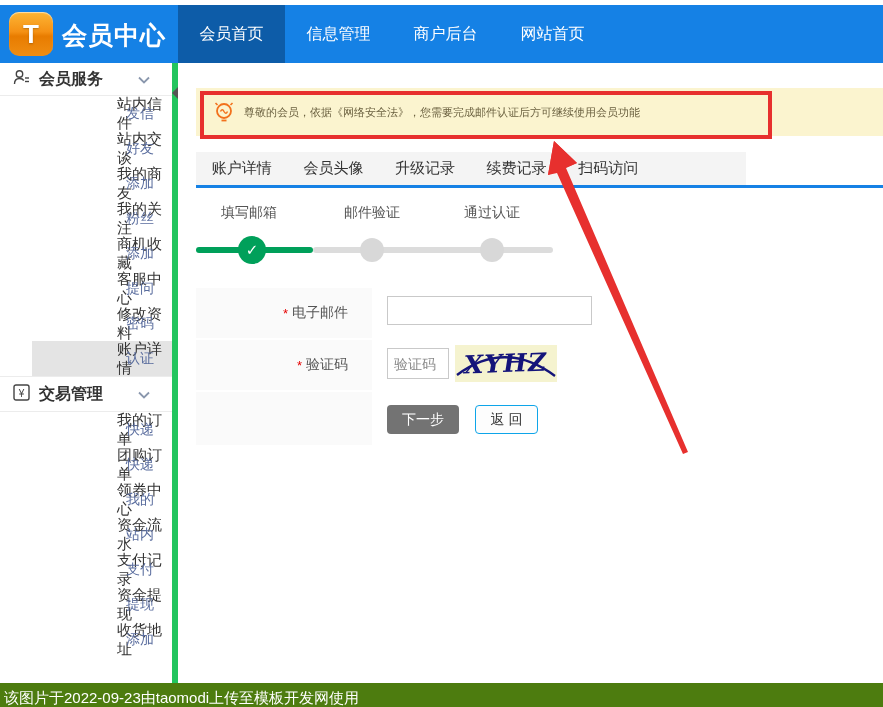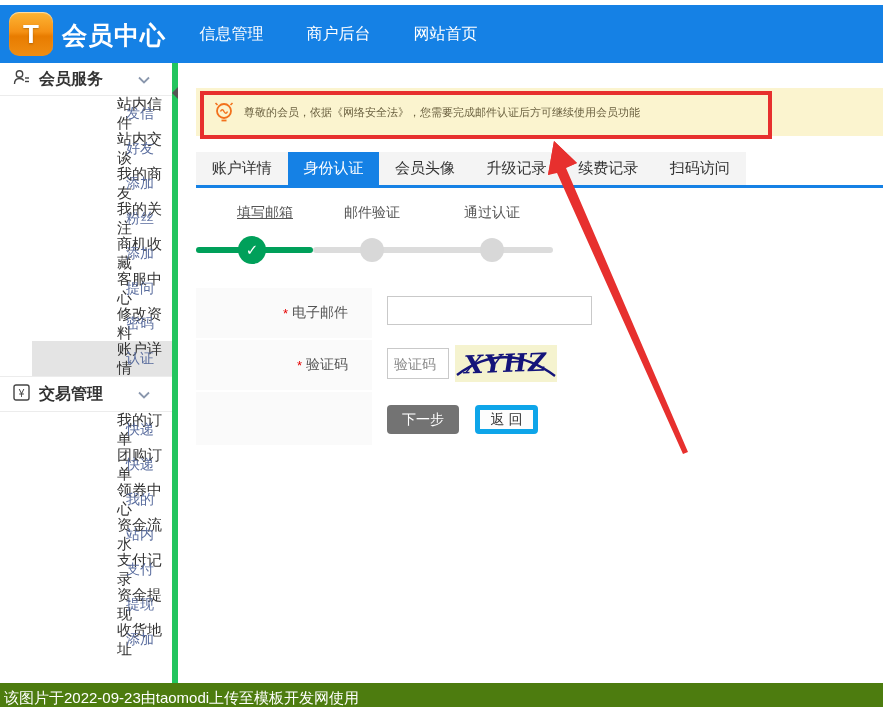--- a/index.html
+++ b/index.html
@@ -67,41 +67,42 @@
     border:1px solid #c9c9c9; background:#fff; font-size:14px; padding:0 6px; color:#333; outline:none; }
   .captcha-input::placeholder { color:#8a8a8a; }
   .captcha-img { position:absolute; left:455px; top:345px; width:102px; height:37px; background:#f5f3cf;
     display:flex; align-items:center; justify-content:center; cursor:pointer; overflow:hidden; }
   .captcha-text { font-family:"DejaVu Serif","Liberation Serif",serif; font-style:italic; font-weight:bold;
     font-size:25px; color:#14147a; letter-spacing:1px; transform:rotate(-2deg); }
   .captcha-arc { position:absolute; left:0; top:0; }
   .btn-next { position:absolute; left:387px; top:405px; width:72px; height:29px; background:#737373;
     border:none; border-radius:4px; color:#fff; font-size:14px; cursor:pointer; }
   .btn-back { position:absolute; left:475px; top:405px; width:63px; height:29px; background:#fdfdfd;
-    border:5px solid #0ea5e9; border-radius:4px; color:#333; font-size:14px; cursor:pointer; }
+    border:1px solid #0ea5e9; border-radius:4px; color:#333; font-size:14px; cursor:pointer; }
 
   
   .arrow-svg { position:absolute; left:0; top:0; pointer-events:none; z-index:50; }
 
   
   .footer-bar { position:absolute; left:0; top:683px; width:883px; height:30px; background:#4d7c0f;
     display:flex; align-items:center; z-index:60; }
   .footer-text { color:#fff; font-size:15px; padding-left:4px; }
 </style>
 </head>
 <body>
 
 <div id="app">
 
   <div class="header">
     <div class="logo-box">
       <span class="logo-letter">T</span>
     </div>
     <div class="logo-title">会员中心</div>
     <div class="nav">
+      <div class="nav-item active">会员首页</div>
       <div class="nav-item">信息管理</div>
       <div class="nav-item">商户后台</div>
       <div class="nav-item">网站首页</div>
     </div>
   </div>
 
   <div class="sidebar">
     <div class="side-section">
       <span>
         <svg width="17" height="17" viewBox="0 0 17 17">
@@ -207,29 +208,28 @@
           <line x1="2.5" y1="3" x2="4.5" y2="5" stroke="#f2711c" stroke-width="1.6"></line>
           <line x1="19.5" y1="3" x2="17.5" y2="5" stroke="#f2711c" stroke-width="1.6"></line>
         </svg>
     </span>
     <span class="banner-text">尊敬的会员，依据《网络安全法》，您需要完成邮件认证后方可继续使用会员功能</span>
   </div>
   <div class="annotation-rect"></div>
 
   <div class="tabstrip">
     <div class="tab">账户详情</div>
-    <div class="tab active">身份认证</div>
     <div class="tab">会员头像</div>
     <div class="tab">升级记录</div>
     <div class="tab">续费记录</div>
     <div class="tab">扫码访问</div>
   </div>
   <div class="tab-underline"></div>
 
-  <div class="step-label" style="left:220px;text-decoration:underline;">填写邮箱</div>
+  <div class="step-label" style="left:204px;">填写邮箱</div>
   <div class="step-label" style="left:327px;">邮件验证</div>
   <div class="step-label" style="left:447px;">通过认证</div>
   <div class="progress-gray"></div>
   <div class="progress-green"></div>
   <div class="step-circle done" style="left:238px;">
     <span>✓</span>
   </div>
   <div class="step-circle todo" style="left:360px;"></div>
   <div class="step-circle todo" style="left:480px;"></div>
 

